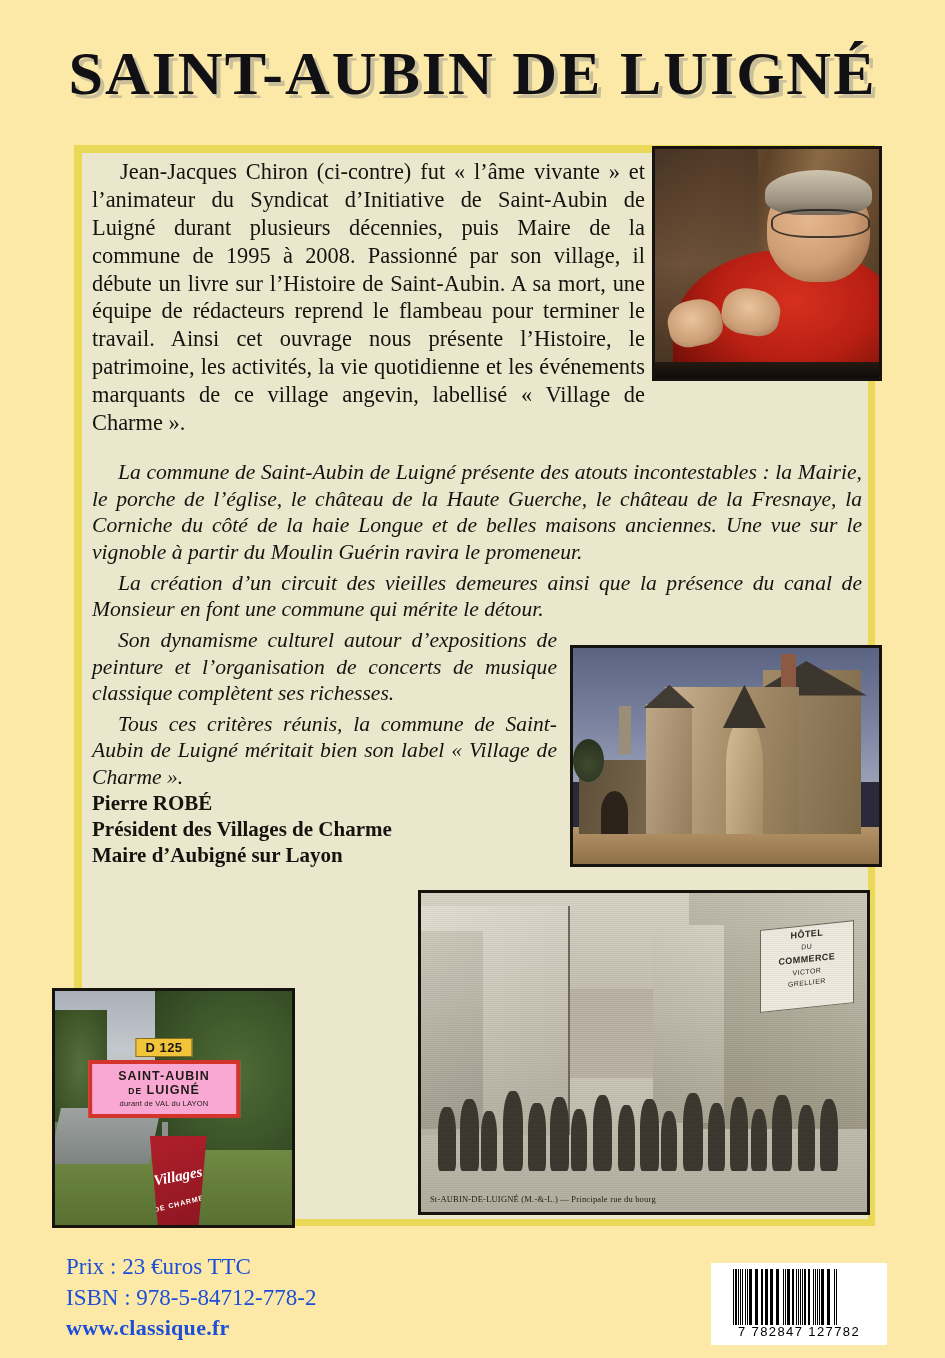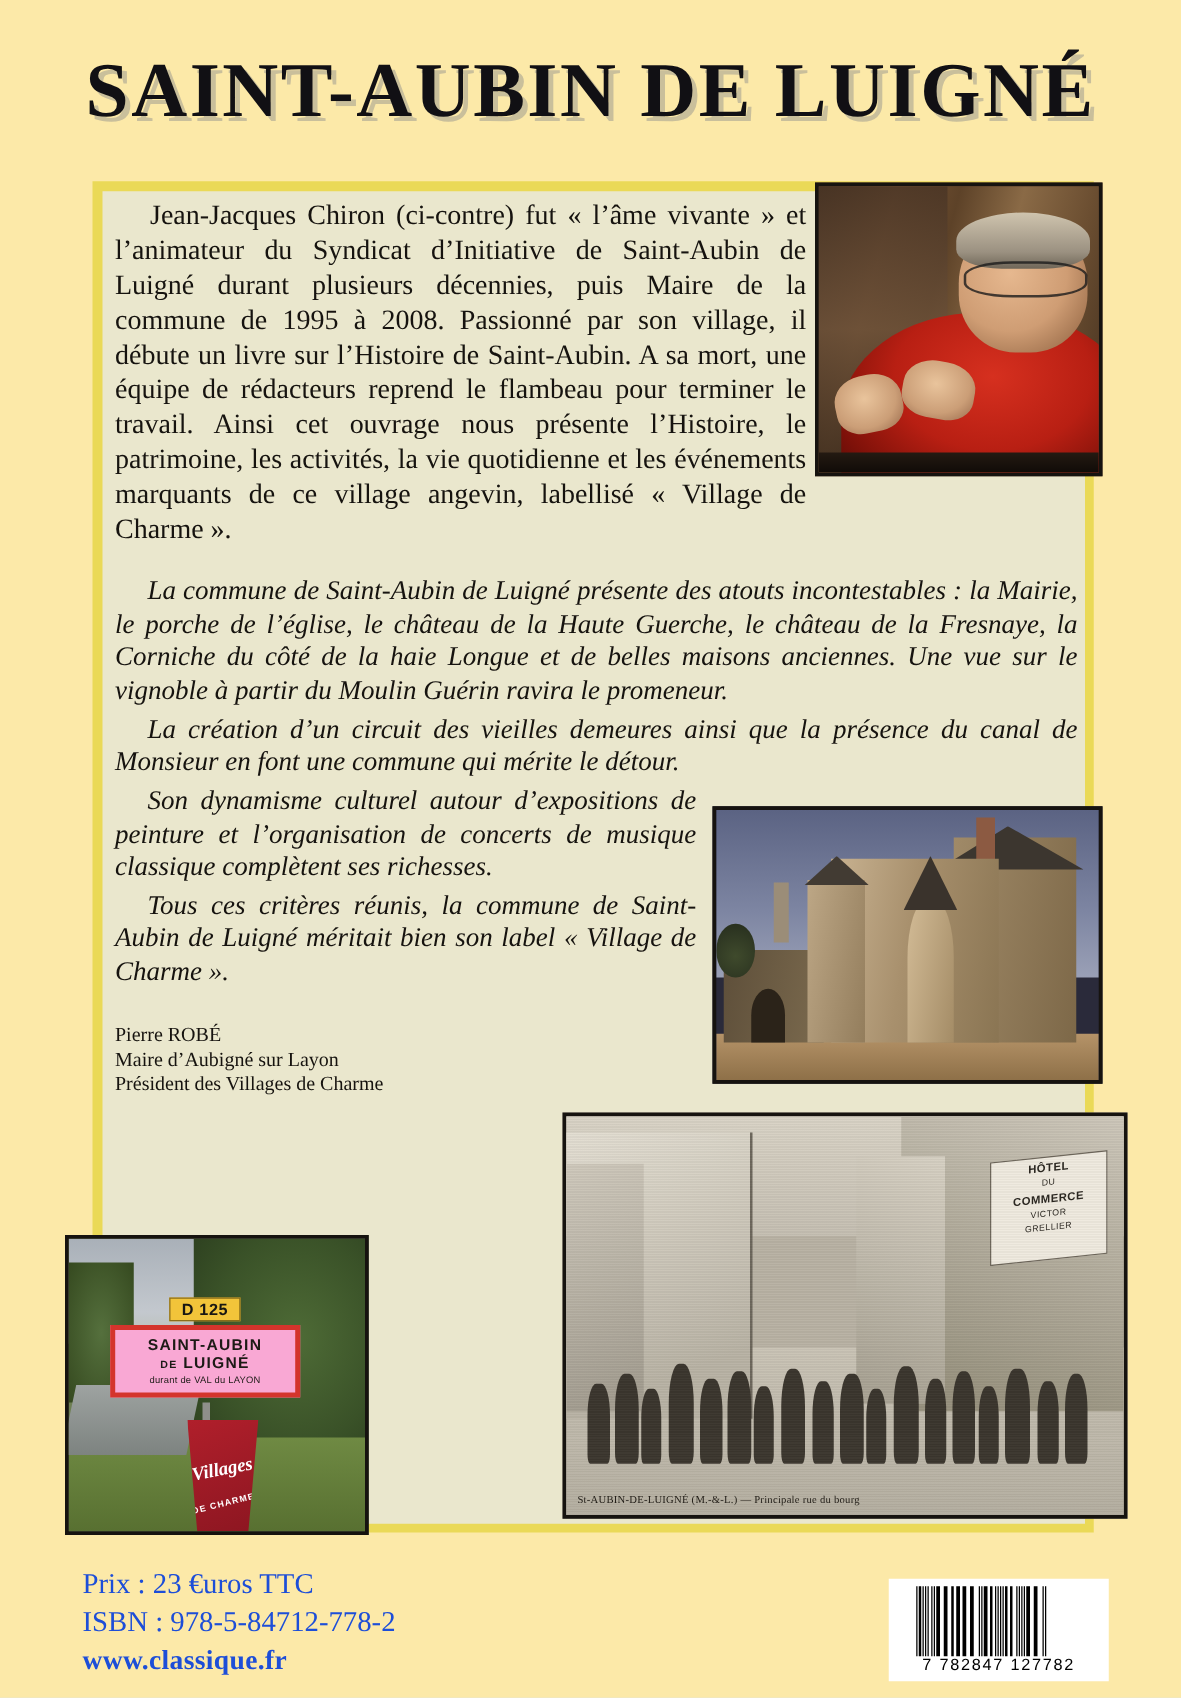--- a/index.html
+++ b/index.html
@@ -79,24 +79,24 @@
     text-indent: 26px;
   }
 
   .blk-2 { width: 770px; margin-top: 22px; }
   .blk-3 { width: 770px; margin-top: 4px; }
   .blk-4 { width: 465px; margin-top: 4px; }
   .blk-5 { width: 465px; margin-top: 4px; }
   .blk-6 { width: 465px; margin-top: 4px; }
 
   .sig {
-    font-size: 16px;
+    font-size: 21px;
     line-height: 1.235;
     width: 430px;
-    margin-top: 28px;
+    font-weight: bold;
   }
 
   
   .photo {
     position: absolute;
     box-sizing: border-box;
     overflow: hidden;
   }
 
   
@@ -223,21 +223,21 @@
     border-radius: 50% 50% 0 0;
   }
   .ch-tree {
     position: absolute; left: 0%; top: 42%; width: 10%; height: 20%;
     background: radial-gradient(circle at 50% 60%, #3f4a2c 0%, #2a3220 80%);
     border-radius: 50%;
   }
 
   
   .photo-postcard {
-    left: 450px; top: 890px;
+    left: 418px; top: 890px;
     width: 452px; height: 325px;
     border: 3px solid #16130f;
     background: #b9b2a4;
   }
   .pc-sky {
     position: absolute; left: 0; top: 0; width: 100%; height: 30%;
     background: linear-gradient(180deg,#d9d3c6 0%, #c5bfb2 100%);
   }
   .pc-street {
     position: absolute; left: 0; bottom: 0; width: 100%; height: 42%;
@@ -446,22 +446,22 @@
 
 <div class="textwrap">
   <p class="roman">Jean-Jacques Chiron (ci-contre) fut « l’âme vivante » et l’animateur du Syndicat d’Initiative de Saint-Aubin de Luigné durant plusieurs décennies, puis Maire de la commune de 1995 à 2008. Passionné par son village, il débute un livre sur l’Histoire de Saint-Aubin. A sa mort, une équipe de rédacteurs reprend le flambeau pour terminer le travail. Ainsi cet ouvrage nous présente l’Histoire, le patrimoine, les activités, la vie quotidienne et les événements marquants de ce village angevin, labellisé « Village de Charme ».</p>
   <p class="ital blk-2">La commune de Saint-Aubin de Luigné présente des atouts incontestables : la Mairie, le porche de l’église, le château de la Haute Guerche, le château de la Fresnaye, la Corniche du côté de la haie Longue et de belles maisons anciennes. Une vue sur le vignoble à partir du Moulin Guérin ravira le promeneur.</p>
   <p class="ital blk-3">La création d’un circuit des vieilles demeures ainsi que la présence du canal de Monsieur en font une commune qui mérite le détour.</p>
   <p class="ital blk-4">Son dynamisme culturel autour d’expositions de peinture et l’organisation de concerts de musique classique complètent ses richesses.</p>
   <p class="ital blk-5">Tous ces critères réunis, la commune de Saint-Aubin de Luigné méritait bien son label « Village de Charme ».</p>
 
   <div class="sig">
     <div>Pierre ROBÉ</div>
+    <div>Président des Villages de Charme</div>
     <div>Maire d’Aubigné sur Layon</div>
-    <div>Président des Villages de Charme</div>
   </div>
 </div>
 
 <div class="photo photo-portrait">
   <div class="pp-bg"></div>
   <div class="pp-wall"></div>
   <div class="pp-body"></div>
   <div class="pp-head"></div>
   <div class="pp-hair"></div>
   <div class="pp-glass"></div>

